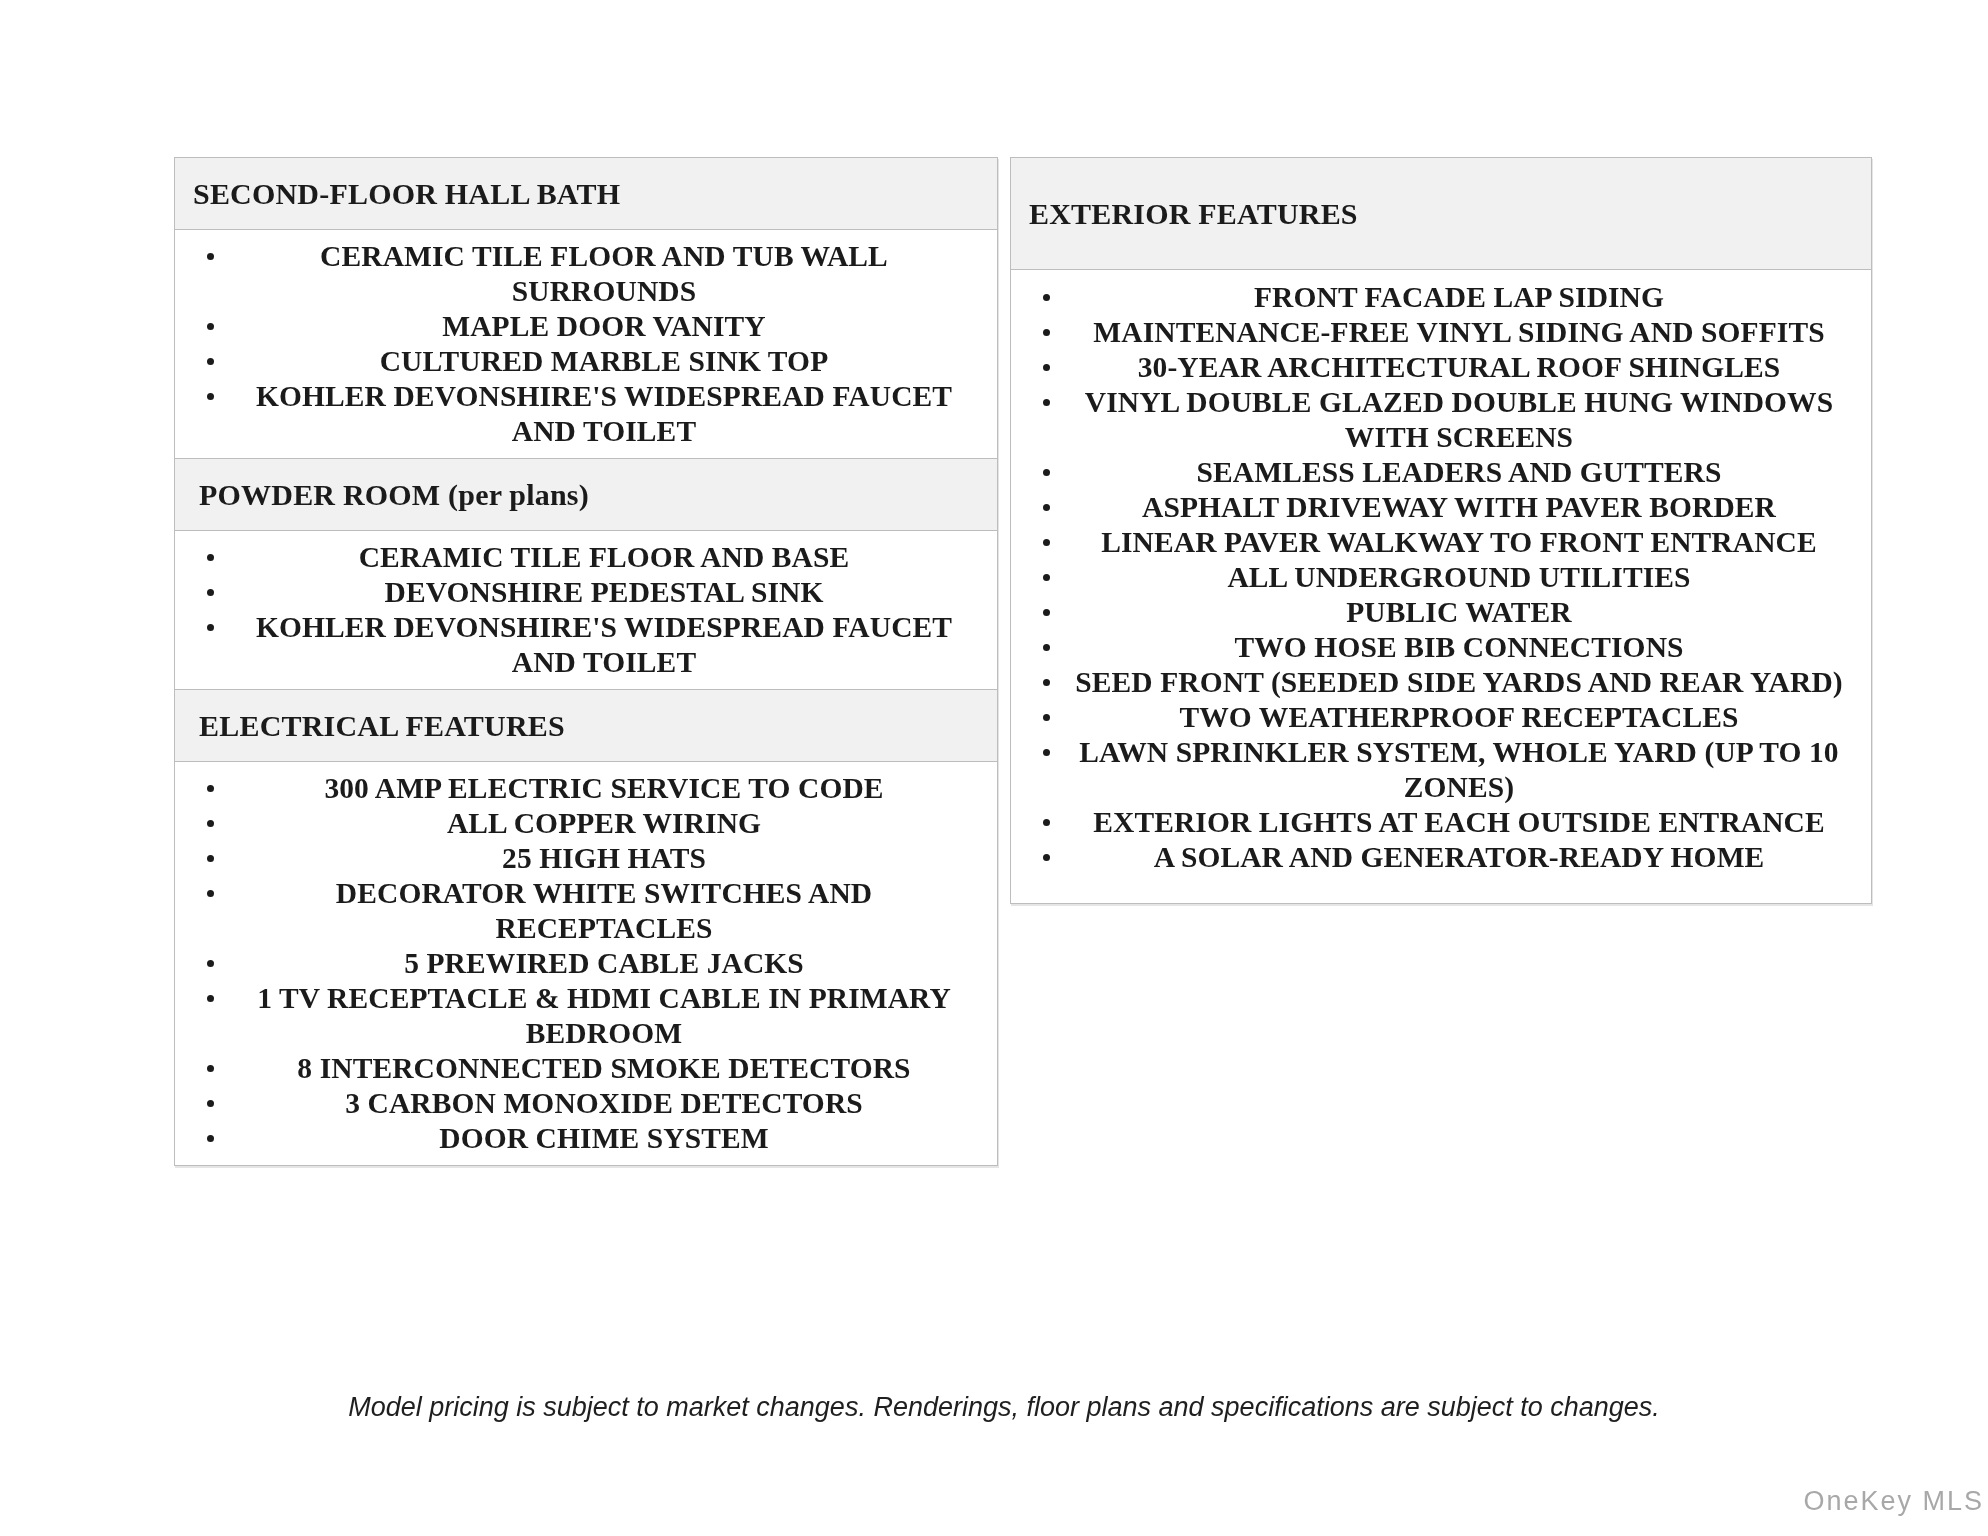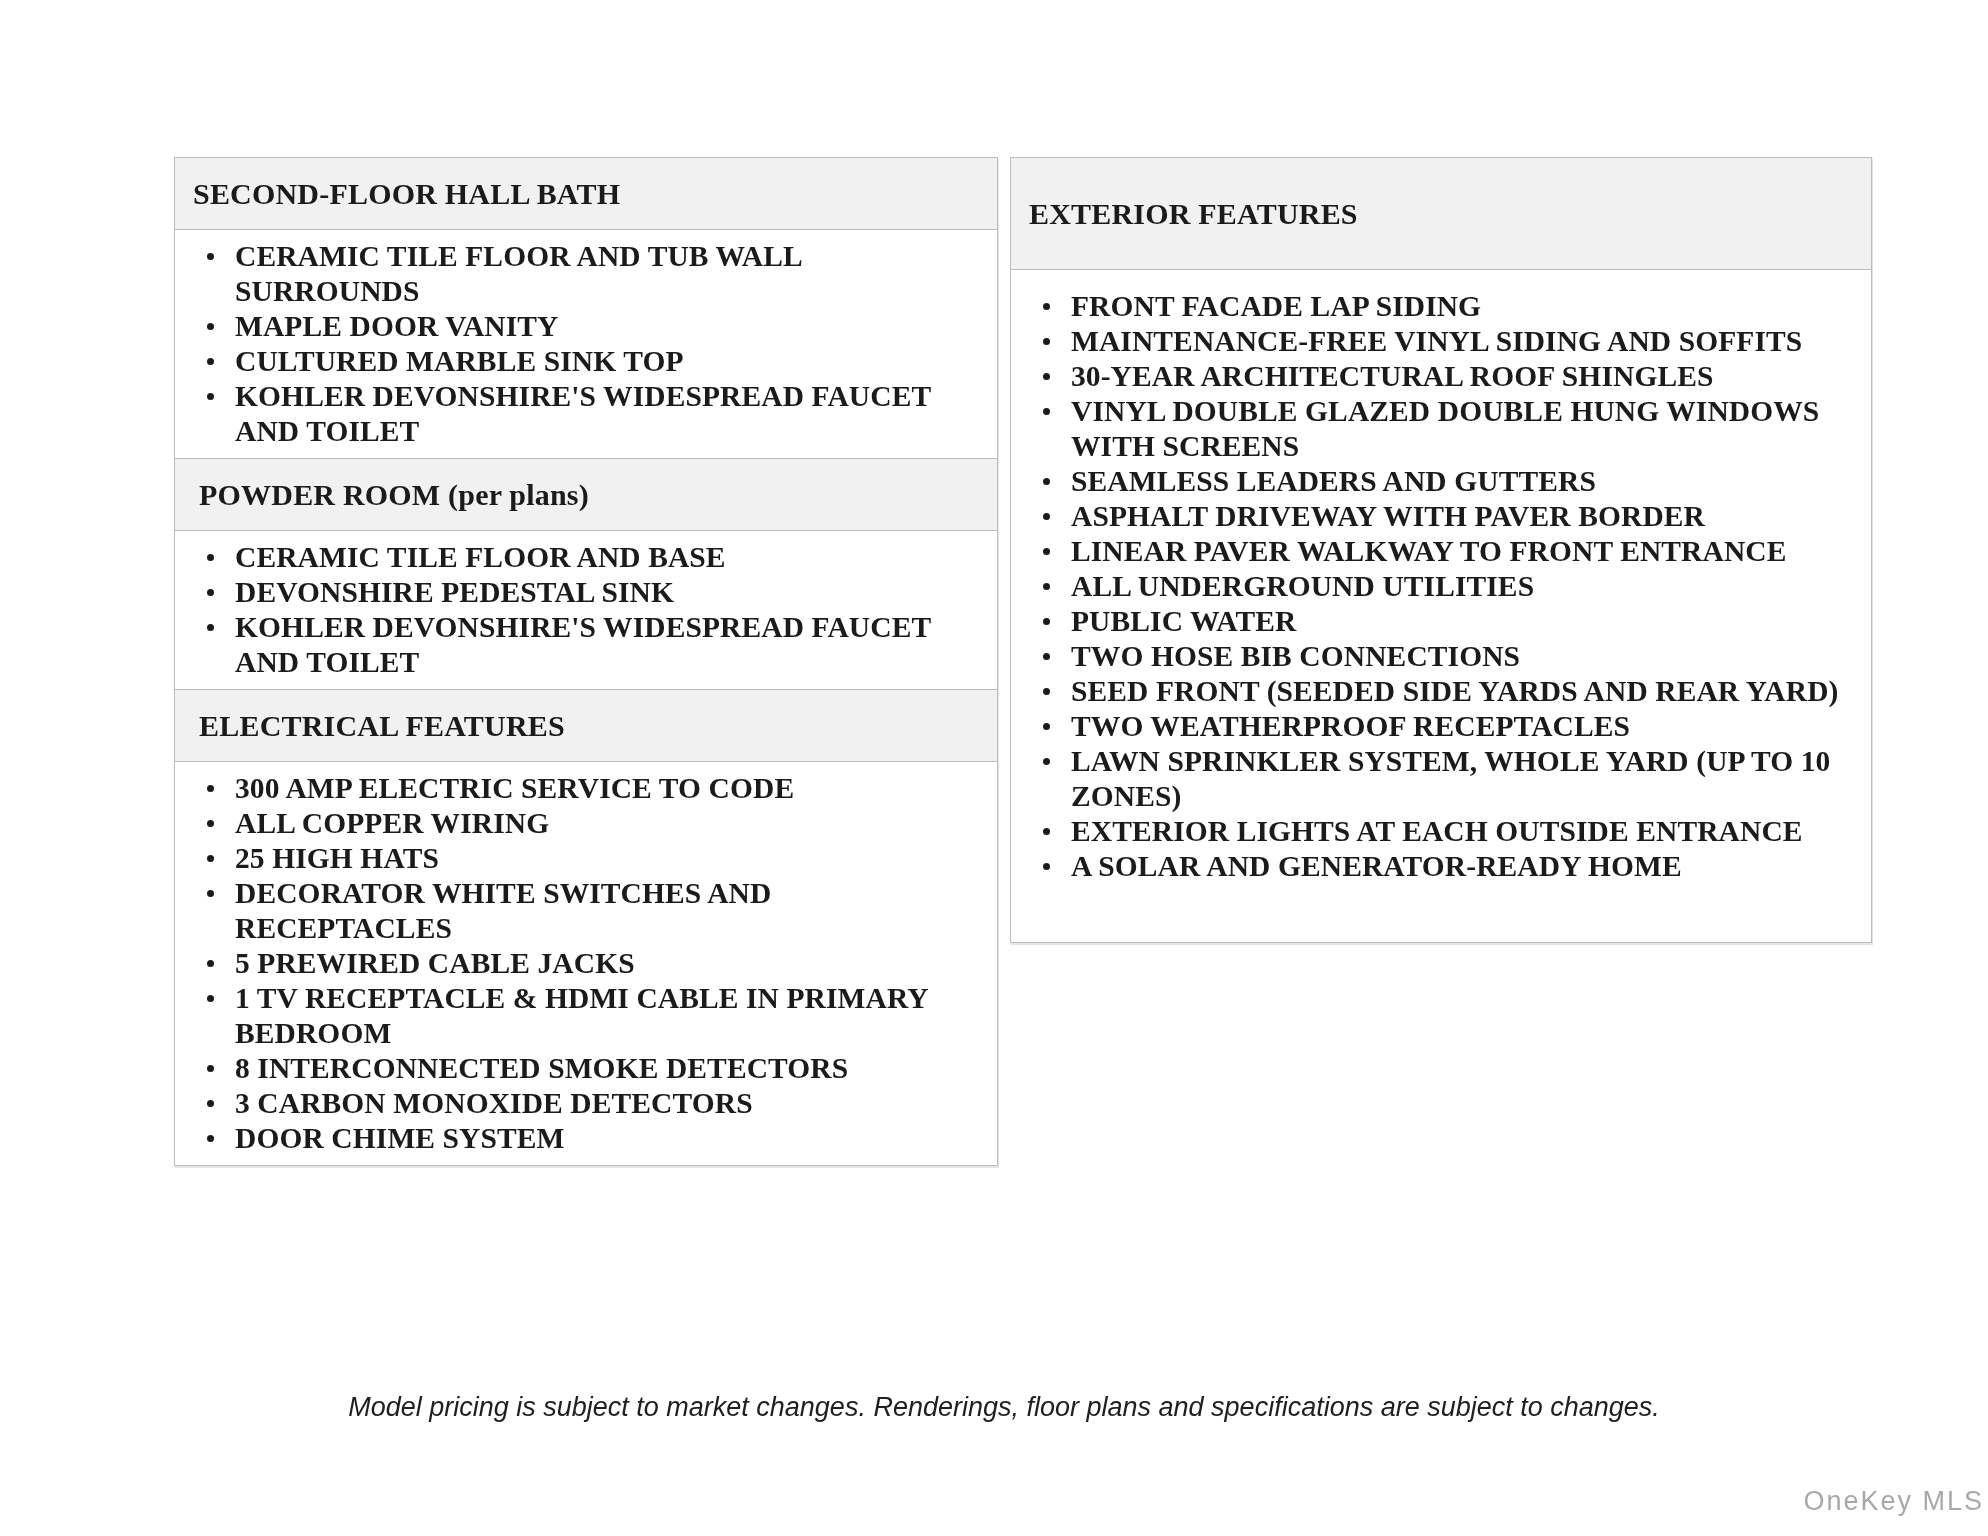--- a/index.html
+++ b/index.html
@@ -30,29 +30,29 @@
   #panel-right{left:1010px;width:862px;}
   .section-header{
     background:var(--header-bg);
     border-bottom:1px solid var(--border);
     font-weight:bold;
     font-size:30px;
     line-height:37px;
     padding:17px 18px;
     letter-spacing:0.2px;
   }
-  .section-header + .feature-list{border-top:none;}
+  .section-header + .feature-list{border-top:none;text-align:center;}
   .feature-list + .section-header{border-top:1px solid var(--border);padding-left:24px;}
   #panel-right .section-header{padding:37px 18px;}
   .feature-list{
     list-style:none;
     margin:0;
     padding:9px 24px 9px 0;
   }
-  #panel-right .feature-list{padding:10px 24px 58px 0;margin-top:9px;}
+  #panel-right .feature-list{padding:10px 24px 28px 0;}
   .feature-item{
     position:relative;
     padding-left:60px;
     font-size:29.5px;
     font-weight:bold;
     line-height:35px;
     letter-spacing:0.1px;
   }
   .feature-item::before{
     content:"";

